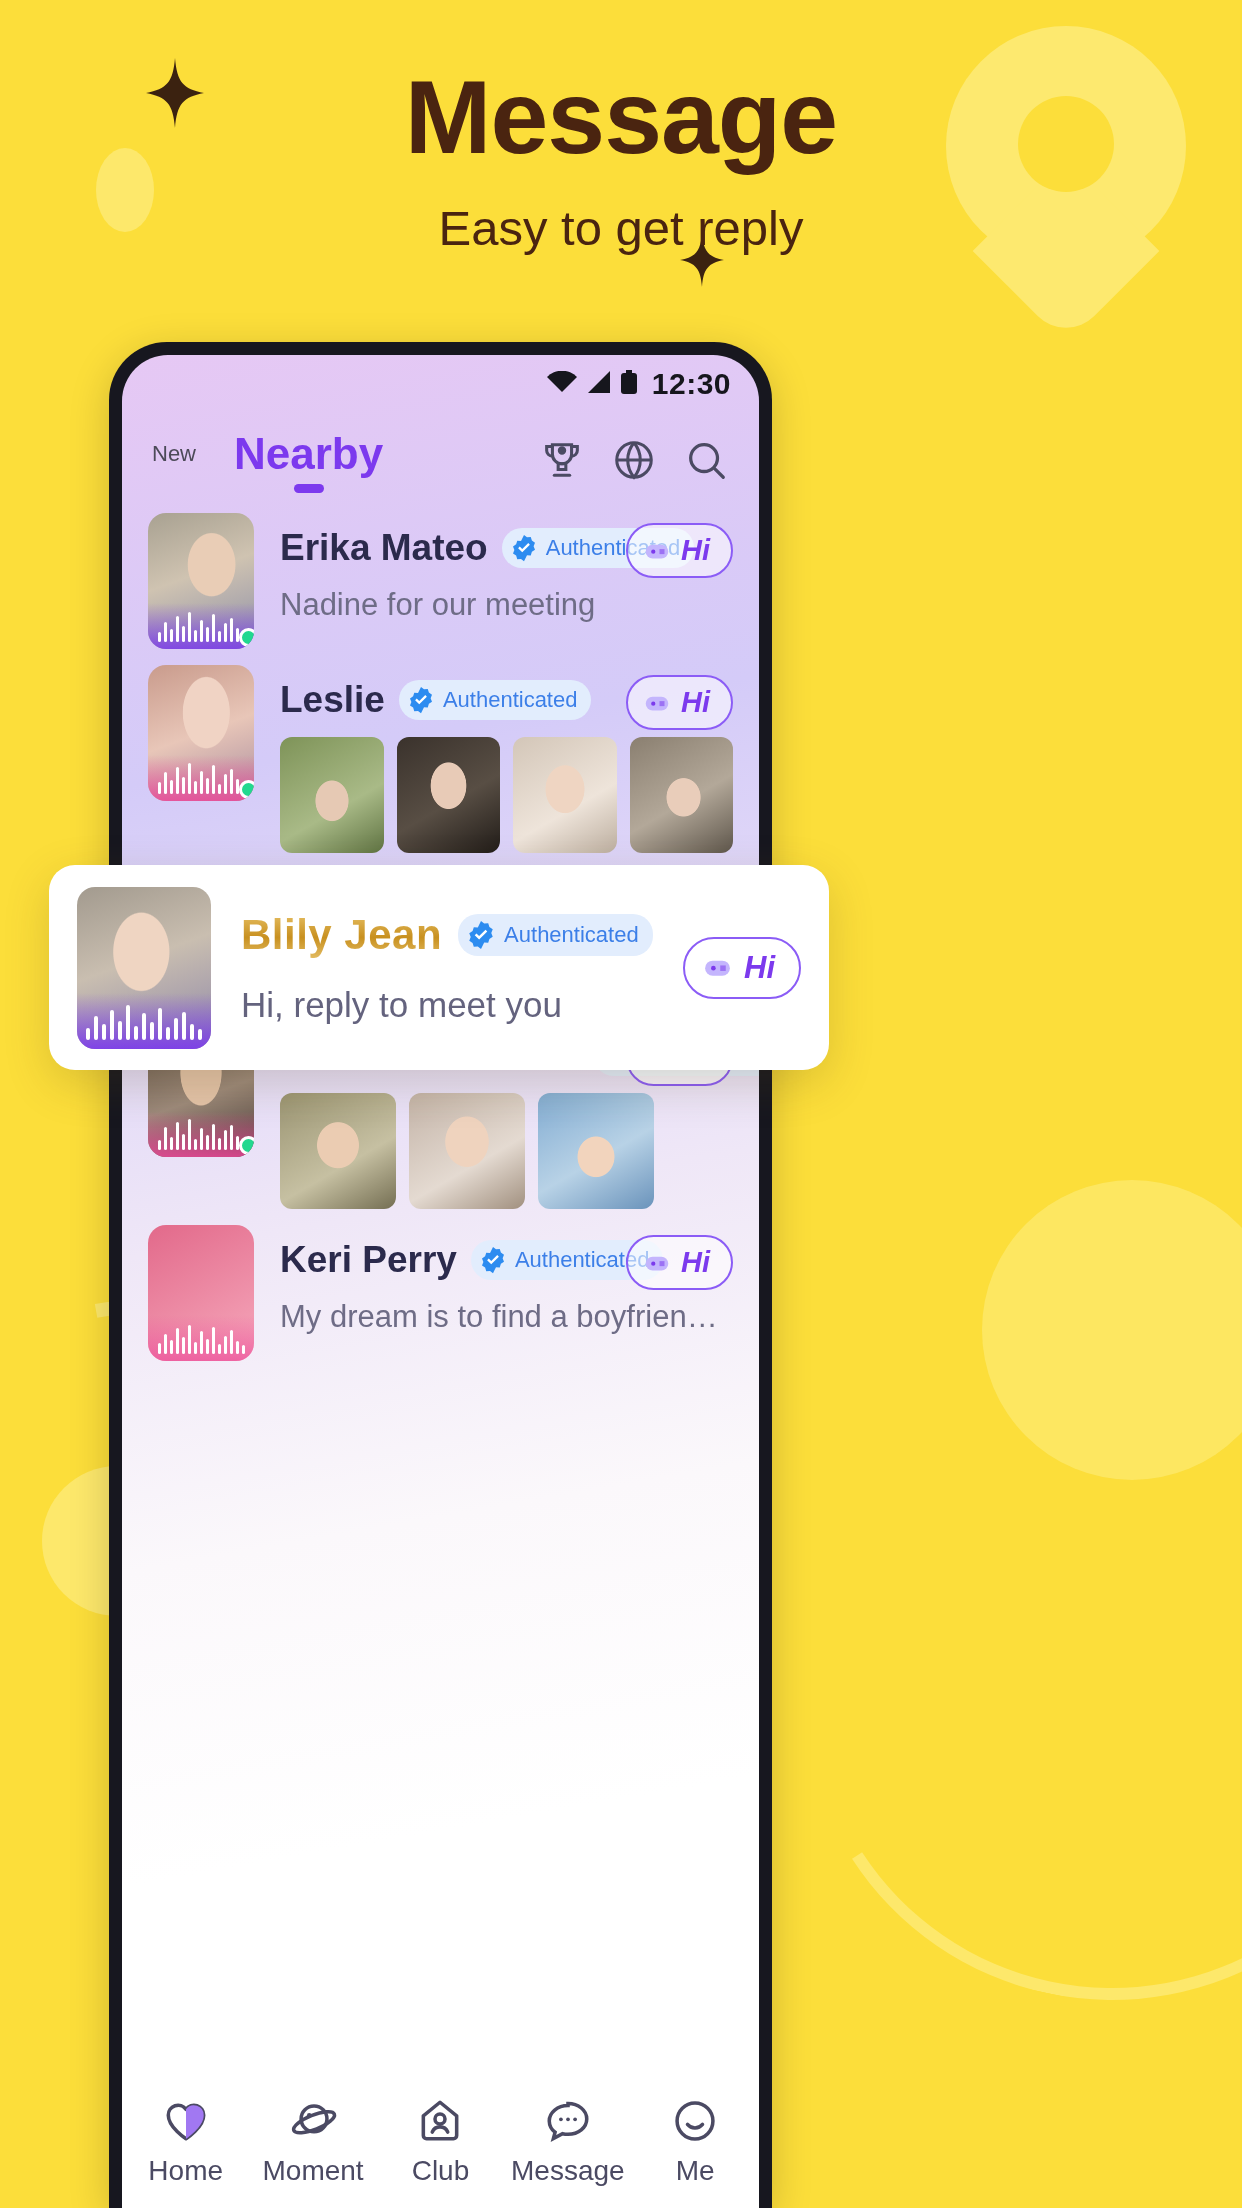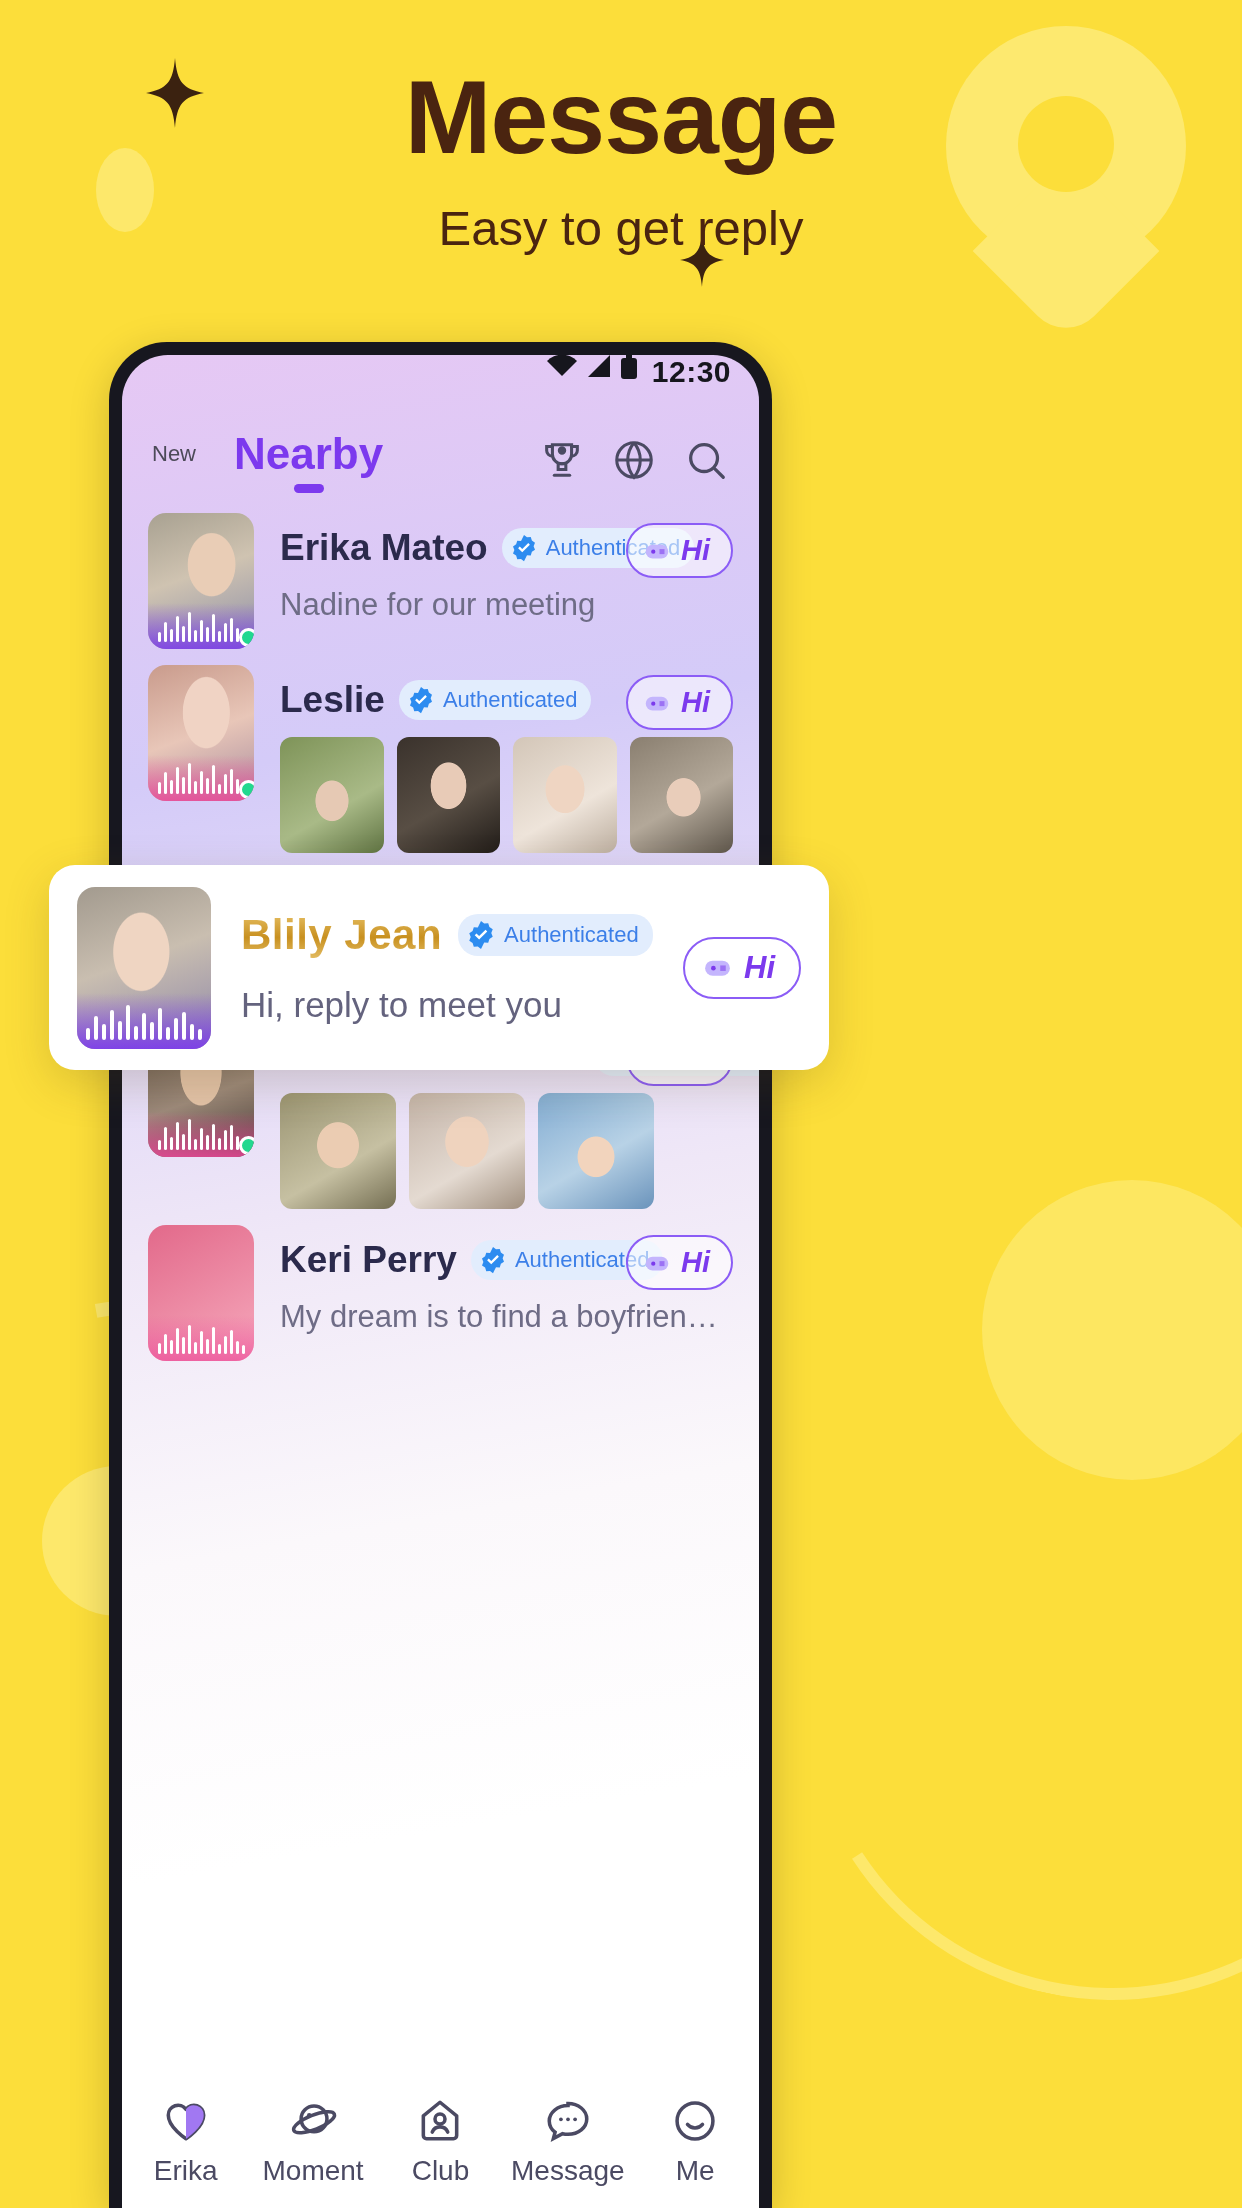--- a/index.html
+++ b/index.html
@@ -67,21 +67,21 @@
     box-shadow:0 10px 40px rgba(0,0,0,.18);
   }
   .screen{
     width:100%; height:100%; border-radius:46px 46px 0 0; overflow:hidden;
     background:linear-gradient(170deg,#E6C8F4 0%,#D4CBF8 22%,#EFE7F7 46%,#FBF8FB 62%,#FFFFFF 78%);
     position:relative;
   }
 
   
   .statusbar{
-    height:58px; display:flex; justify-content:flex-end;
+    height:58px; display:flex; align-items:center; justify-content:flex-end;
     padding:0 28px 0 0; gap:9px; color:#16161d;
   }
   .sb-time{ font-size:30px; font-weight:600; margin-left:6px; letter-spacing:.5px; }
 
   
   .tabbar{
     display:flex; align-items:center; padding:10px 30px 0 30px; height:84px;
   }
   .tab{ font-size:22px; color:#4C4A58; margin-right:38px; position:relative; padding-bottom:12px;}
   .tab.active{ color:#7C39EE; font-weight:700; font-size:44px; }
@@ -511,21 +511,21 @@
       </div>
 
     </div>
 
     <div class="bottomnav">
       <div class="navitem">
         <svg width="50" height="50" viewBox="0 0 24 24">
           <path d="M12 20.5S3.5 15 3.5 9.2A4.7 4.7 0 0 1 12 6.4a4.7 4.7 0 0 1 8.5 2.8C20.5 15 12 20.5 12 20.5z" fill="none" stroke="#4B4A63" stroke-width="1.7" stroke-linejoin="round"></path>
           <path d="M12 6.4a4.7 4.7 0 0 1 8.5 2.8C20.5 15 12 20.5 12 20.5z" fill="#A178F2"></path>
         </svg>
-        <span>Erika</span>
+        <span>Home</span>
       </div>
       <div class="navitem">
         <svg width="50" height="50" viewBox="0 0 24 24" fill="none" stroke="#4B4A63" stroke-width="1.7">
           <circle cx="12.5" cy="11" r="6.2"></circle>
           <ellipse cx="12.5" cy="12.6" rx="10.5" ry="3.4" transform="rotate(-22 12.5 12.6)"></ellipse>
           <circle cx="10.2" cy="9.2" r="1.1" fill="#4B4A63" stroke="none"></circle>
         </svg>
         <span>Moment</span>
       </div>
       <div class="navitem">

